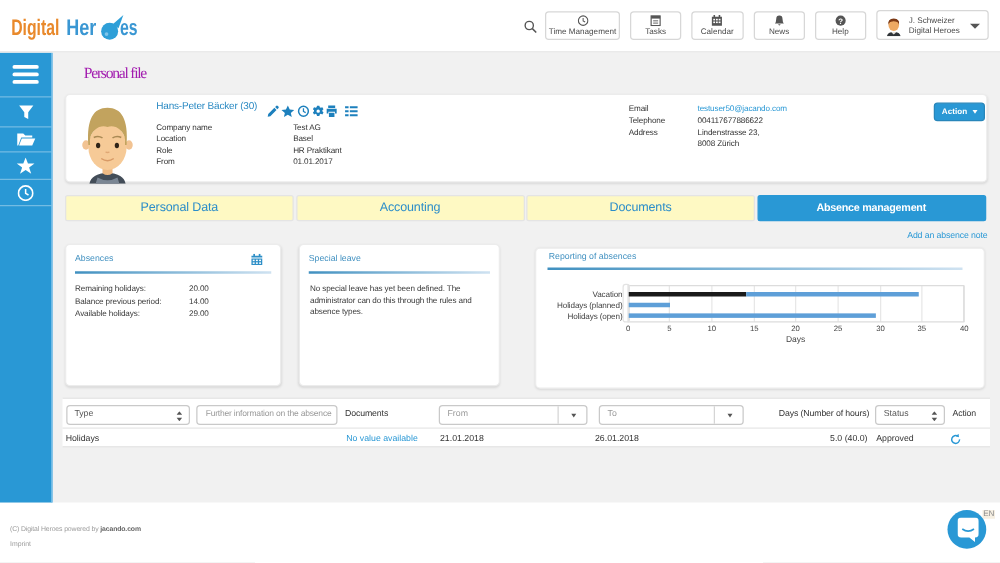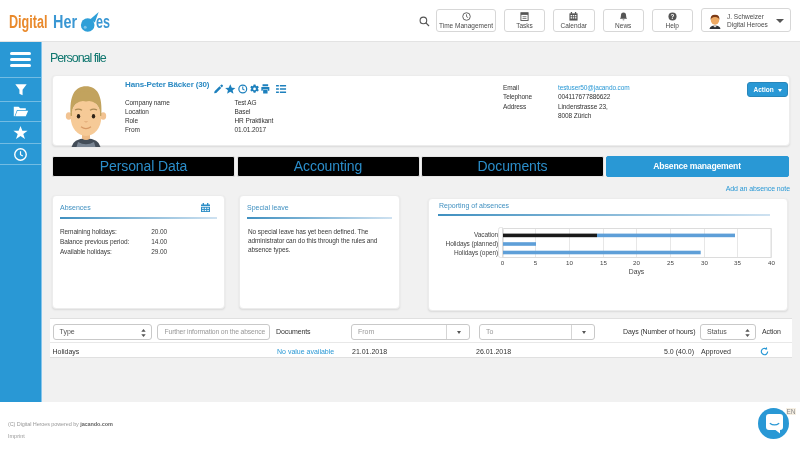--- a/index.html
+++ b/index.html
@@ -24,35 +24,35 @@
 
 
 #footer { position:absolute; left:0; top:402px; width:800px; height:48px; background:#fff; }
 #footer .c1 { position:absolute; left:8px; top:18.5px; font-size:5.5px; letter-spacing:-0.1px; color:#9a9a9a; }
 #footer .c1 b { color:#666; font-weight:bold; }
 #footer .c2 { position:absolute; left:8px; top:31px; font-size:5.5px; color:#9a9a9a; }
 #en { position:absolute; left:786px; top:407.5px; font-size:6.5px; color:#8c8c8c; background:#f6efe2; padding:0 0.5px; }
 #chat { position:absolute; left:758px; top:408px; width:31px; height:31px; border-radius:50%; background:#2998d5; }
 
 
-#ptitle { position:absolute; left:50px; top:51.2px; font-size:12.5px; letter-spacing:-1px; color:#0f766e; }
+#ptitle { position:absolute; left:67px; top:51.2px; font-size:12.5px; letter-spacing:-1px; color:#a21caf;font-family:Liberation Serif, serif; }
 .card { position:absolute; background:#fff; border-radius:4px; box-shadow:0 1px 2px rgba(0,0,0,0.10); border:1px solid #ececec; }
 #pcard { left:52px; top:75px; width:738px; height:71px; }
-#pname { position:absolute; left:72px; top:4px; font-size:8px; letter-spacing:-0.15px; font-weight:bold; color:#2b8ac3; }
+#pname { position:absolute; left:72px; top:4px; font-size:8px; letter-spacing:-0.15px; font-weight:normal; color:#2b8ac3; }
 .plabel { font-size:6.5px; color:#333; line-height:9.15px; letter-spacing:-0.1px; }
 #pcol1 { position:absolute; left:72px; top:21.5px; }
 #pcol2 { position:absolute; left:181.5px; top:21.5px; }
 #pcol3 { position:absolute; left:450px; top:7px; line-height:9.4px; }
 #pcol4 { position:absolute; left:505px; top:7px; line-height:9.4px; }
 #actionbtn { position:absolute; right:1px; top:6px; width:41px; height:15px; background:#2998d5; border:1px solid #2886ba; border-radius:3px; color:#fff; font-size:6.5px; font-weight:bold; text-align:center; line-height:13.5px; }
 #actionbtn i { display:inline-block; width:0; height:0; border-left:2.5px solid transparent; border-right:2.5px solid transparent; border-top:3px solid #fff; vertical-align:0.5px; margin-left:2px; }
 
 
 #tabs { position:absolute; left:52px; top:156px; width:738px; height:21px; display:flex; }
-.tab { flex:1; background:#000000; border:1px solid #e4e4e4; border-radius:2px; margin-right:1.5px; color:#2b8dc9; font-size:14px; text-align:center; line-height:19px; letter-spacing:-0.1px; }
+.tab { flex:1; background:#fef9c3; border:1px solid #e4e4e4; border-radius:2px; margin-right:1.5px; color:#2b8dc9; font-size:10px; text-align:center; line-height:19px; letter-spacing:-0.1px; }
 .tab.active { background:#2998d5; color:#fff; border-color:#2998d5; font-weight:bold; font-size:8.6px; letter-spacing:-0.2px; }
 #addnote { position:absolute; right:10px; top:185px; font-size:7px; color:#2998d5; letter-spacing:-0.1px; }
 
 
 #card1 { left:52px; top:195px; width:173px; height:114px; }
 #card2 { left:239px; top:195px; width:161px; height:114px; }
 #card3 { left:428px; top:198px; width:360px; height:113px; }
 .ctitle { position:absolute; left:7px; top:8px; font-size:7px; color:#4090c0; }
 .cline { position:absolute; left:7px; right:7px; top:21px; height:2px; background:linear-gradient(to right, #4090c0, #cfe2f1); }
 .row { position:absolute; left:7px; right:7px; font-size:6.5px; color:#3a3a3a; letter-spacing:-0.1px; }

